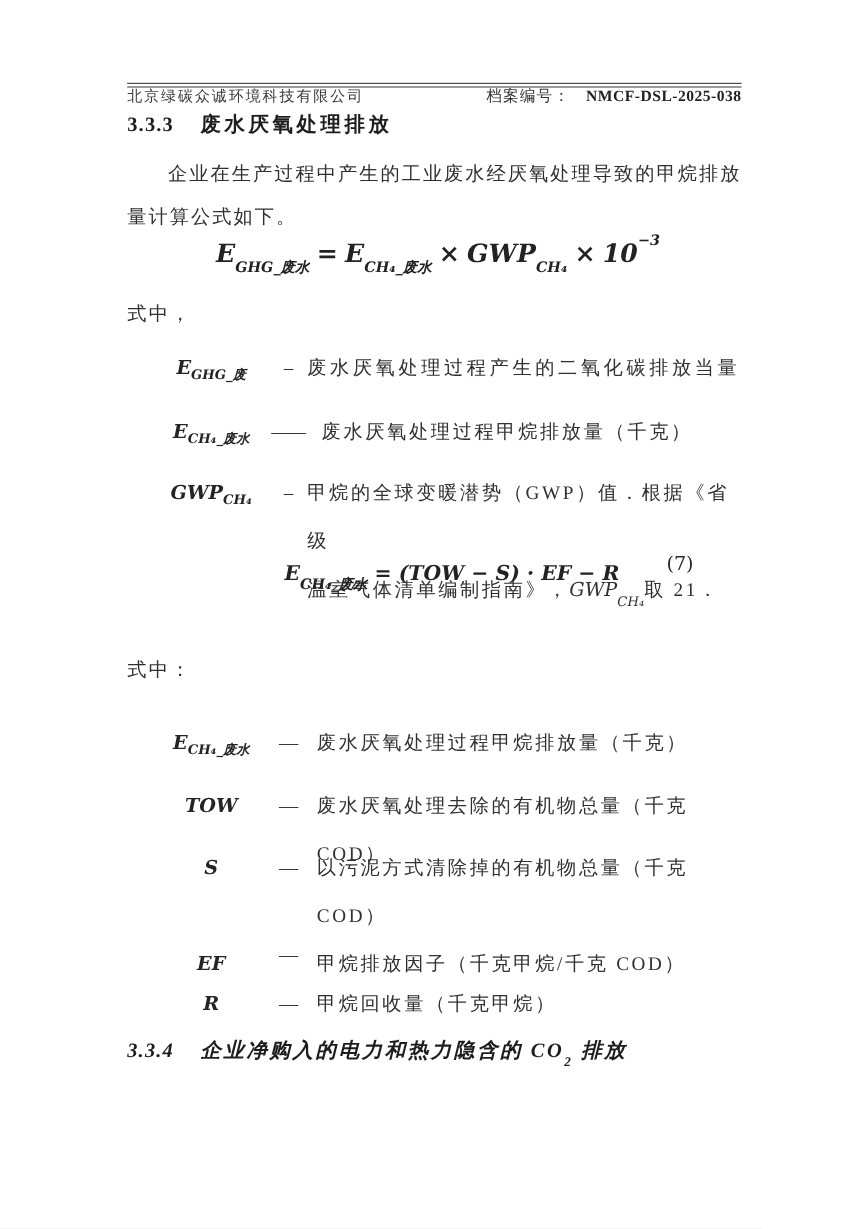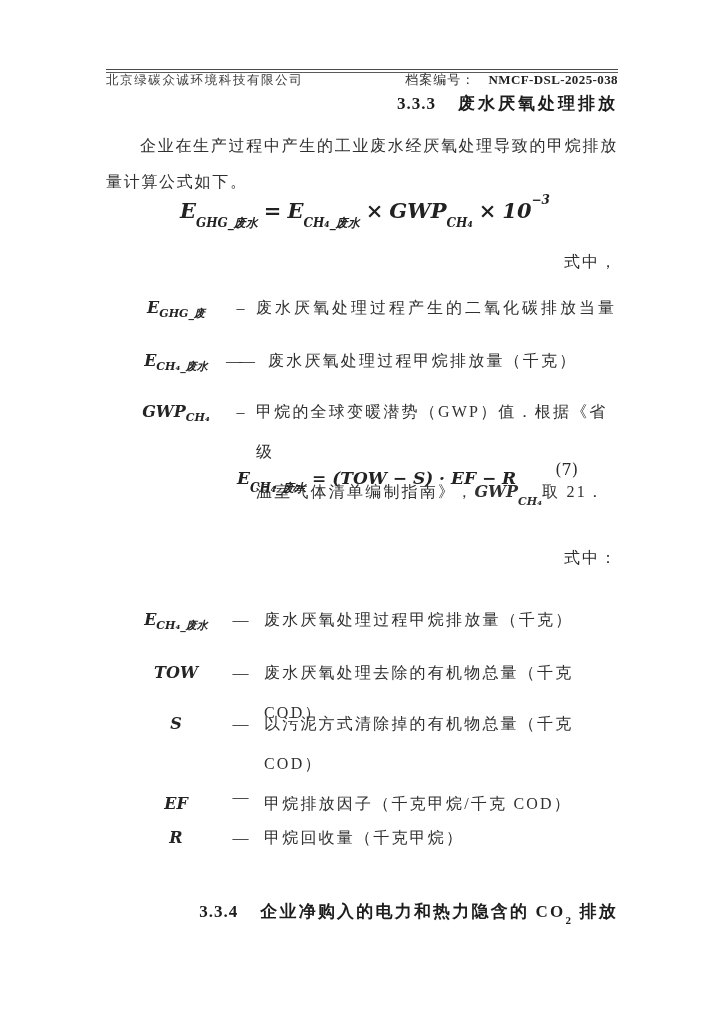--- a/index.html
+++ b/index.html
@@ -12,49 +12,49 @@
 
   
   .hdr{top:46px;display:flex;justify-content:space-between;align-items:baseline;}
   .hdr-company{font-size:12.5px;letter-spacing:1.6px;color:#3a3a3a;margin-top:26px;}
   .hdr-right{font-size:13px;color:#333;}
   .hdr-label{letter-spacing:1px;}
   .hdr-no{font-weight:600;letter-spacing:.4px;margin-left:10px;color:#222;}
   .hdr-rule{top:69px;height:2px;border-top:1.8px solid #4a4a4a;border-bottom:1px solid #5a5a5a;}
 
   
-  .h3{font-weight:bold;color:#1d1d1d;font-size:17px;text-align:right;}
+  .h3{font-weight:bold;color:#1d1d1d;font-size:17px;}
   .h3 .num{margin-right:22px;letter-spacing:1px;}
   .h3 .ttl{letter-spacing:3px;}
   .h334-sub{font-size:11px;position:relative;top:3px;}
 
   
   .para{font-size:16px;letter-spacing:1.7px;line-height:36px;color:#303030;}
   .indent{text-indent:34px;}
 
   
   .formula{font-style:italic;font-weight:bold;color:#222;font-family:"DejaVu Serif","Liberation Serif",serif;}
   .f1{top:198px;font-size:21px;}
   .f7{top:468px;font-size:17px;font-weight:600;}
   .formula sub{font-size:12px;font-style:italic;letter-spacing:0;position:relative;top:4px;line-height:0;}
   .formula sup{font-size:12px;position:relative;top:-6px;line-height:0;}
   .formula .op{margin:0 6px;font-style:normal;}
   .eqnum{position:absolute;right:40px;top:-8px;font-style:normal;font-weight:normal;font-size:16px;color:#2a2a2a;}
 
-  .shizhong{font-size:16px;letter-spacing:2px;color:#2e2e2e;text-align:right;}
+  .shizhong{font-size:16px;letter-spacing:2px;color:#2e2e2e;}
 
   
   .defrow{display:flex;align-items:baseline;font-size:16px;}
   .term{margin-left:24px;width:92px;display:flex;justify-content:center;align-items:baseline;
         font-style:italic;font-weight:bold;font-family:"DejaVu Serif","Liberation Serif",serif;color:#242424;}
   .term sub{font-size:11px;position:relative;top:4px;letter-spacing:0;line-height:0;}
   .dashcol{width:34px;text-align:center;color:#2e2e2e;letter-spacing:-3px;flex:none;}
   .dash-raised{position:relative;top:-7px;display:inline-block;letter-spacing:-3px;}
   .deftext{flex:1;letter-spacing:2.2px;color:#303030;line-height:40px;}
-  .inline-f{font-style:italic;font-weight:bold;font-family:"DejaVu Serif","Liberation Serif",serif;letter-spacing:0;}
+  .inline-f{font-style:italic;font-weight:normal;font-family:"DejaVu Serif","Liberation Serif",serif;letter-spacing:0;}
   .inline-f sub{font-size:11px;position:relative;top:4px;line-height:0;}
 
   .footer{top:946px;text-align:center;font-size:13px;font-weight:600;color:#26365c;letter-spacing:1px;}
 </style>
 </head>
 <body>
 
 <div class="page">
 
   <div class="abs hdr">
@@ -145,19 +145,19 @@
     <span class="dashcol"><span class="dash-raised">—</span></span>
     <span class="deftext" style="padding-left:8px;">甲烷排放因子（千克甲烷/千克 COD）</span>
   </div>
 
   <div class="abs defrow" style="top:818px;">
     <span class="term">R</span>
     <span class="dashcol">—</span>
     <span class="deftext" style="padding-left:8px;">甲烷回收量（千克甲烷）</span>
   </div>
 
-  <div class="abs h3" style="top:900px;">
+  <div class="abs h3" style="top:864px;font-style:italic;">
     <span class="num">3.3.4</span><span class="ttl" style="letter-spacing:2.2px;"><span>企业净购入的电力和热力隐含的 CO</span><sub class="h334-sub">2</sub><span> 排放</span></span>
   </div>
 
 
 
 </div>
 
 </body></html>

